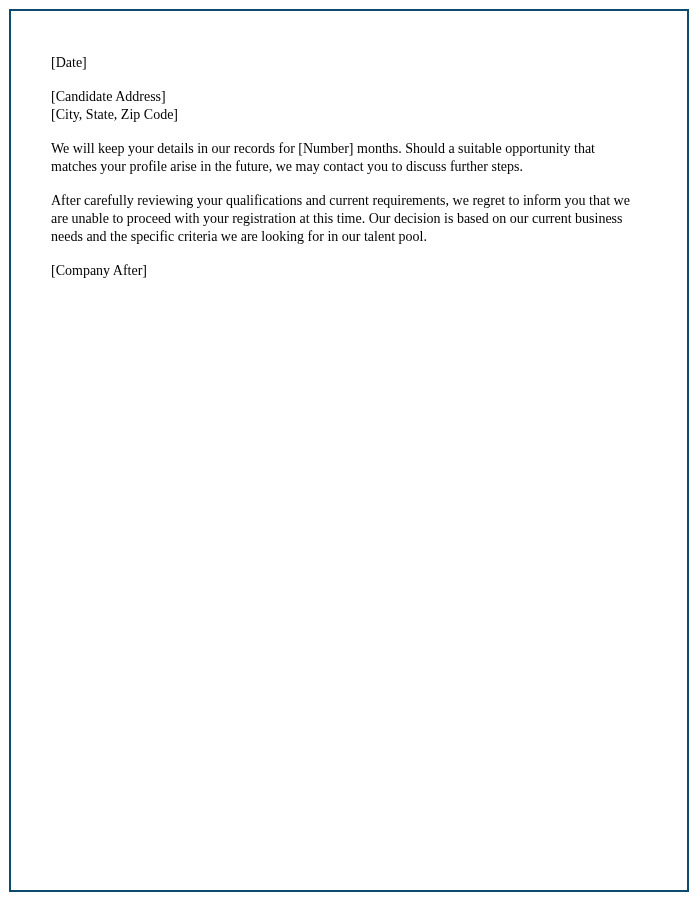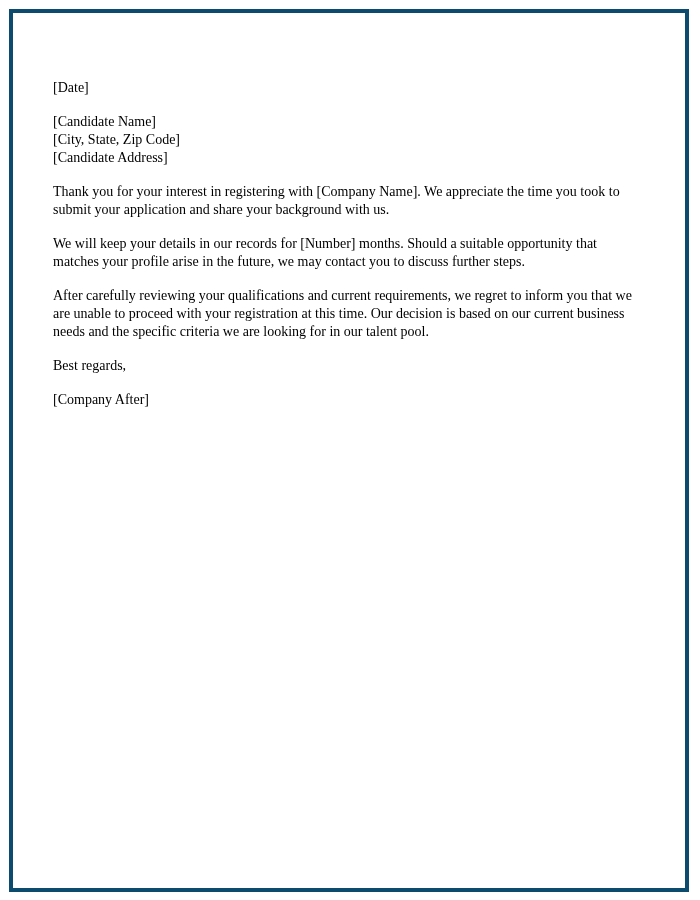--- a/index.html
+++ b/index.html
@@ -8,55 +8,50 @@
     height: 900px;
     background: #ffffff;
     font-family: "Liberation Serif", "DejaVu Serif", serif;
   }
   .page {
     position: absolute;
     left: 9px;
     top: 9px;
     width: 680px;
     height: 883px;
-    border: 4px solid #0c4a6e;
+    border: 2px solid #0c4a6e;
     background: #ffffff;
-    padding: 66px 48px 40px 40px;
+    padding: 43px 48px 40px 40px;
     color: #000000;
     font-size: 14px;
     line-height: 18px;
   }
   .block { margin-bottom: 16px; }
   .line { white-space: pre-wrap; }
   .para { margin-bottom: 16px; }
 </style>
 </head>
 <body>
 
 <div class="page">
 
   <div class="block">
     <div class="line">[Date]</div>
   </div>
 
   <div class="block">
-    <div class="line">[Candidate Name]</div>
+    <div class="line">[Candidate Address]</div>
     <div class="line">[City, State, Zip Code]</div>
-    <div class="line">[Candidate Address]</div>
   </div>
 
 
-  <div class="para line">Thank you for your interest in registering with [Company Name]. We appreciate the time you took to submit your application and share your background with us.</div>
 
   <div class="para line">We will keep your details in our records for [Number] months. Should a suitable opportunity that matches your profile arise in the future, we may contact you to discuss further steps.</div>
 
   <div class="para line">After carefully reviewing your qualifications and current requirements, we regret to inform you that we are unable to proceed with your registration at this time. Our decision is based on our current business needs and the specific criteria we are looking for in our talent pool.</div>
 
 
-  <div class="block">
-    <div class="line">Best regards,</div>
-  </div>
 
   <div class="block">
     <div class="line">[Company After]</div>
   </div>
 
 </div>
 
 </body></html>

